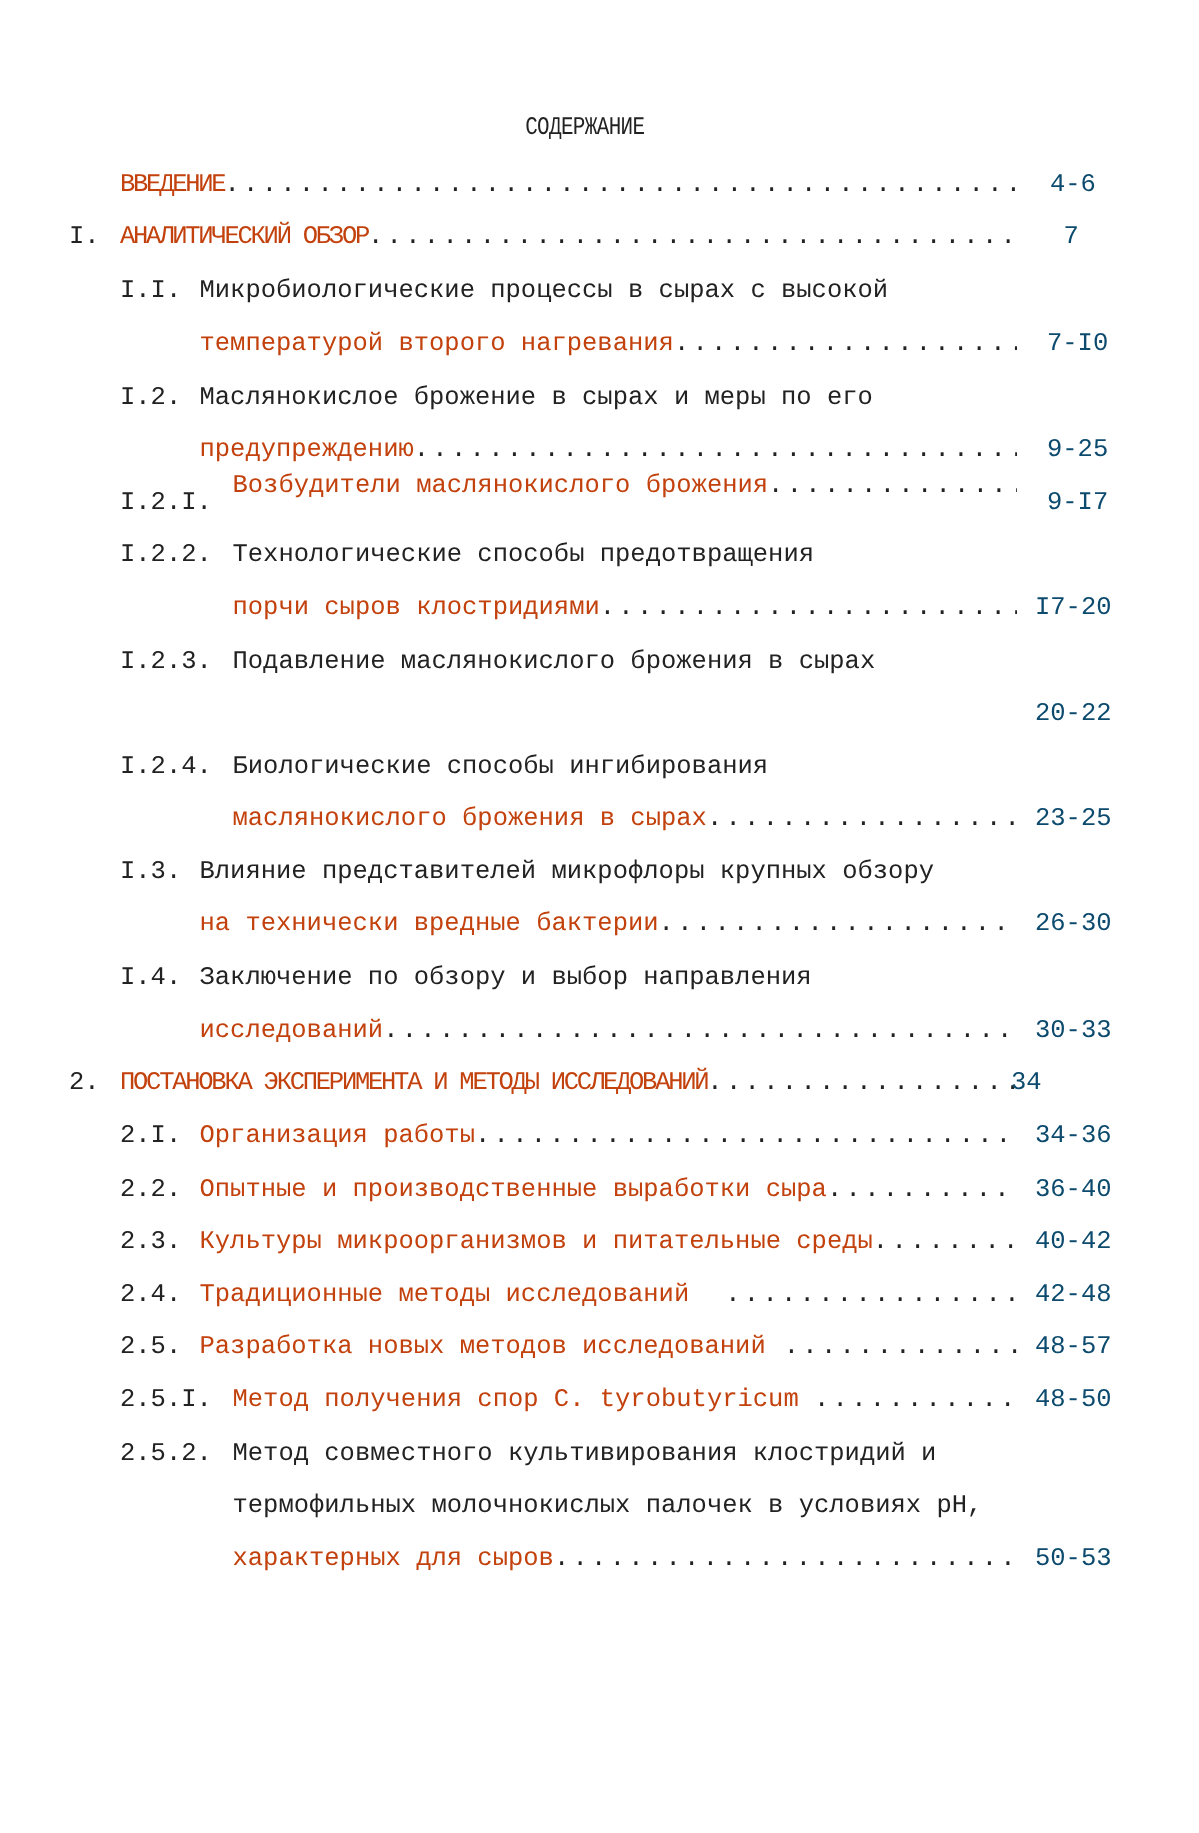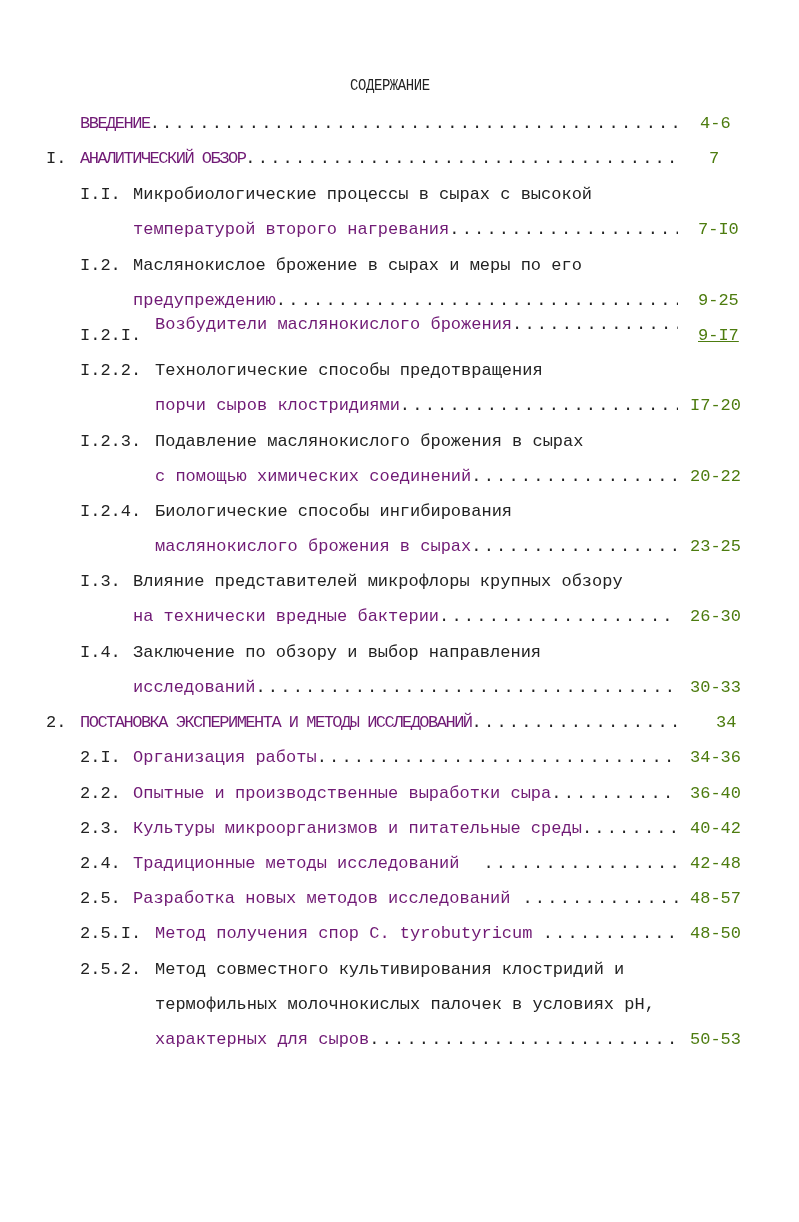--- a/index.html
+++ b/index.html
@@ -51,21 +51,21 @@
       color: #222;
     }
     .text-row {
       position: absolute;
       height: 24px;
       line-height: 24px;
       font-size: 17px;
       white-space: nowrap;
       display: flex;
       align-items: baseline;
-      color: #701a75;
+      color: #c2410c;
     }
     .caps {
       letter-spacing: -1.5px;
       transform-origin: 0 0;
     }
     .leader {
       flex: 1 1 auto;
       overflow: hidden;
       white-space: nowrap;
       letter-spacing: 2.2px;
@@ -73,21 +73,21 @@
     }
     .leader::before {
       content: "........................................................................................................................";
     }
     .pages {
       position: absolute;
       height: 24px;
       line-height: 24px;
       font-size: 17px;
       white-space: nowrap;
-      color: #4d7c0f;
+      color: #0c4a6e;
       text-align: left;
     }
   </style>
 </head>
 <body>
 
 <div class="page">
 
   <div class="title">СОДЕРЖАНИЕ</div>
 
@@ -118,36 +118,32 @@
     <span>предупреждению</span>
     <span class="leader"></span>
   </div>
   <div class="pages" style="top:289px; left:698px;">9-25</div>
 
   <div class="num" style="top:324px; left:80px;">I.2.I.</div>
   <div class="text-row" style="top:313px; left:155px; width:523px;">
     <span>Возбудители маслянокислого брожения</span>
     <span class="leader"></span>
   </div>
-  <div class="pages" style="top:324px; left:698px;text-decoration:underline;">9-I7</div>
+  <div class="pages" style="top:324px; left:698px;">9-I7</div>
 
   <div class="num" style="top:359px; left:80px;">I.2.2.</div>
   <div class="line" style="top:359px; left:155px;">Технологические способы предотвращения</div>
   <div class="text-row" style="top:394px; left:155px; width:523px;">
     <span>порчи сыров клостридиями</span>
     <span class="leader"></span>
   </div>
   <div class="pages" style="top:394px; left:690px;text-align:center;">I7-20</div>
 
   <div class="num" style="top:430px; left:80px;">I.2.3.</div>
   <div class="line" style="top:430px; left:155px;">Подавление маслянокислого брожения в сырах</div>
-  <div class="text-row" style="top:465px; left:155px; width:523px;">
-    <span>с помощью химических соединений</span>
-    <span class="leader"></span>
-  </div>
   <div class="pages" style="top:465px; left:690px;">20-22</div>
 
   <div class="num" style="top:500px; left:80px;">I.2.4.</div>
   <div class="line" style="top:500px; left:155px;">Биологические способы ингибирования</div>
   <div class="text-row" style="top:535px; left:155px; width:523px;">
     <span>маслянокислого брожения в сырах</span>
     <span class="leader"></span>
   </div>
   <div class="pages" style="top:535px; left:690px;">23-25</div>
 
@@ -165,21 +161,21 @@
     <span>исследований</span>
     <span class="leader"></span>
   </div>
   <div class="pages" style="top:676px; left:690px;">30-33</div>
 
   <div class="num" style="top:711px; left:46px;">2.</div>
   <div class="text-row" style="top:711px; left:80px; width:598px;">
     <span class="caps">ПОСТАНОВКА ЭКСПЕРИМЕНТА И МЕТОДЫ ИССЛЕДОВАНИЙ</span>
     <span class="leader"></span>
   </div>
-  <div class="pages" style="top:711px; left:716px;">34</div>
+  <div class="pages" style="top:711px; left:674px;">34</div>
 
   <div class="num" style="top:746px; left:80px;">2.I.</div>
   <div class="text-row" style="top:746px; left:133px; width:545px;">
     <span>Организация работы</span>
     <span class="leader"></span>
   </div>
   <div class="pages" style="top:746px; left:690px;">34-36</div>
 
   <div class="num" style="top:782px; left:80px;">2.2.</div>
   <div class="text-row" style="top:782px; left:133px; width:545px;">

